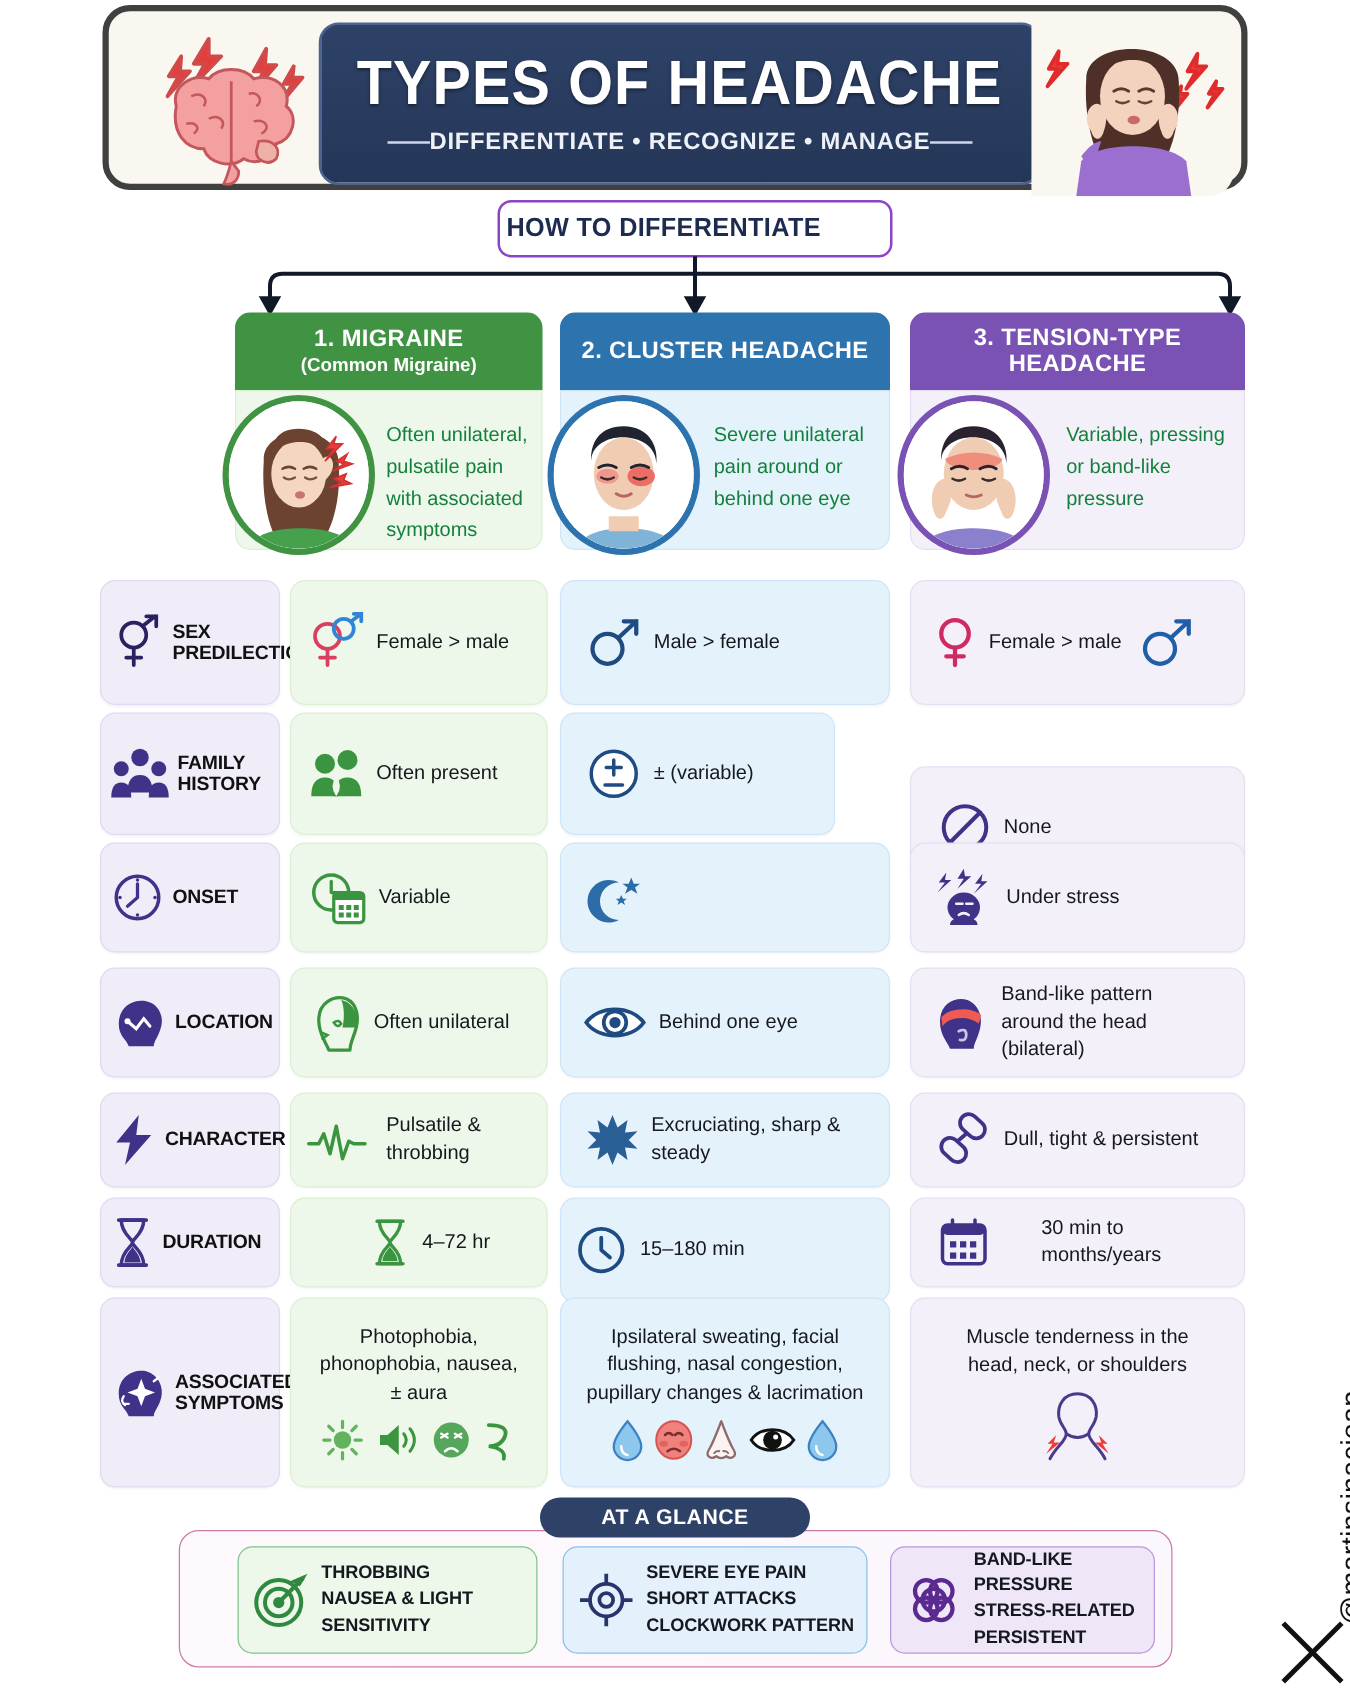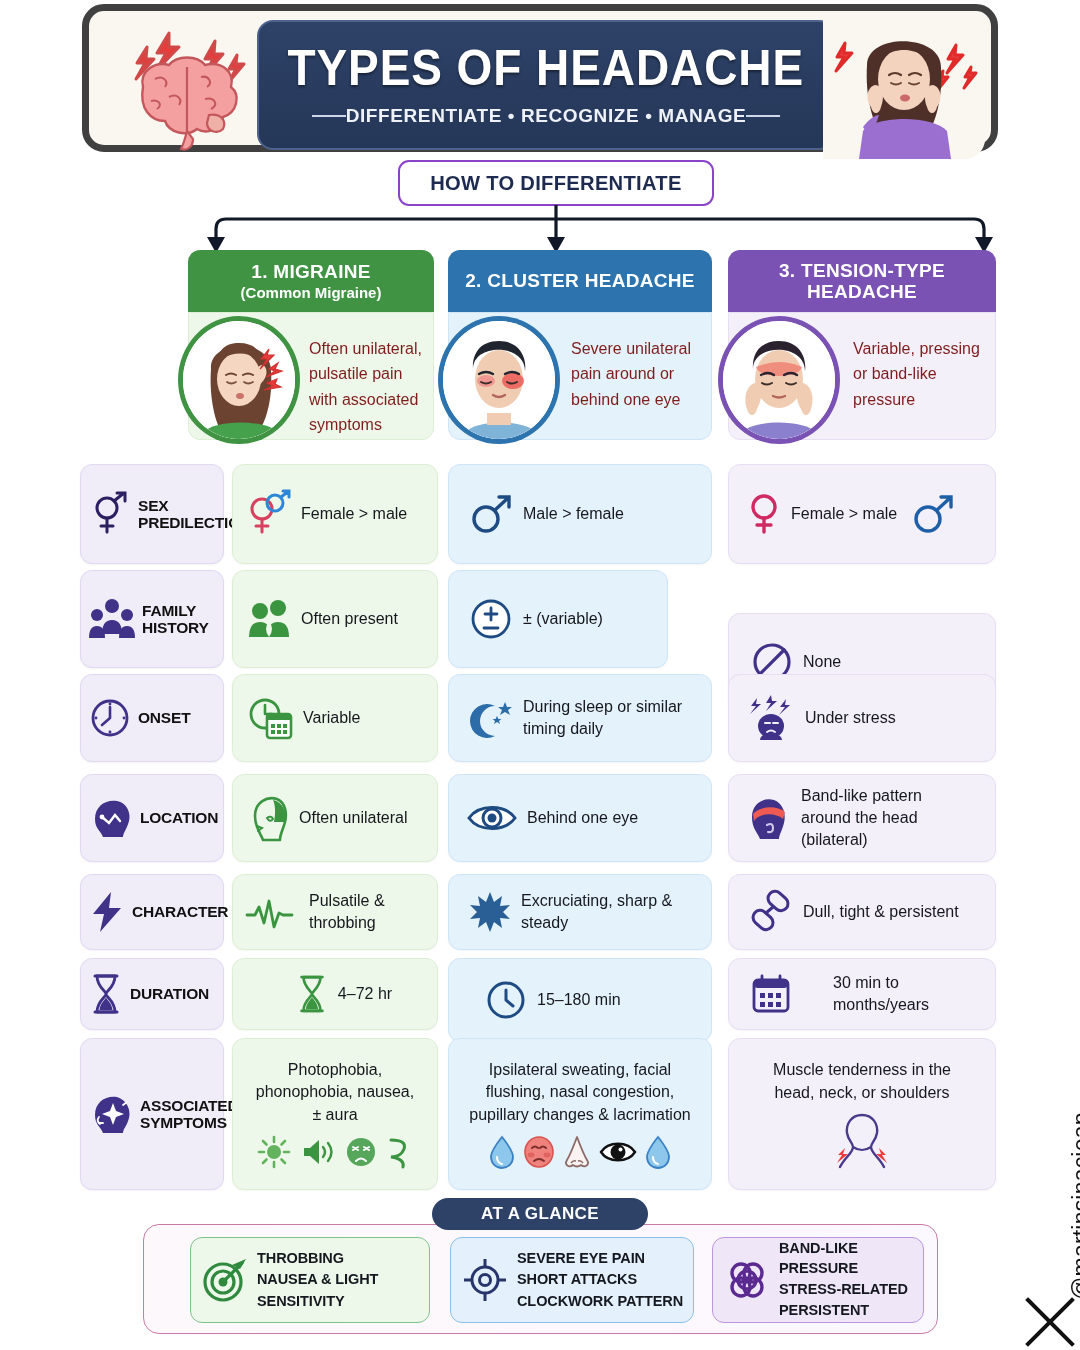--- a/index.html
+++ b/index.html
@@ -8,21 +8,21 @@
     font-family: "Liberation Sans", sans-serif;
     background: #ffffff;
     position: relative;
     overflow: hidden;
   }
 
   
   #banner {
     position: absolute; left: 82px; top: 4px; width: 916px; height: 148px;
     background: #faf6f0;
-    border: 7px solid #404040;
+    border: 5px solid #404040;
     border-radius: 22px;
     display: flex; align-items: center;
   }
   #banner-brain { position: absolute; left: 18px; top: 8px; width: 150px; height: 132px; }
   #banner-plate {
     position: absolute; left: 168px; top: 9px; width: 578px; height: 130px;
     background: linear-gradient(180deg,#2e4268 0%,#253758 100%);
     border-radius: 16px;
     border: 2px solid #4d628d;
     display: flex; flex-direction: column; align-items: center; justify-content: center;
@@ -34,36 +34,36 @@
   }
   .sub-wrap { display: flex; align-items: center; gap: 0; margin-top: 12px; }
   .sub-rule { width: 34px; height: 2px; background: #cfd8e8; }
   #banner-sub { color: #eef2f8; font-size: 19px; font-weight: 700; letter-spacing: .6px; }
   #banner-woman { position: absolute; right: 6px; top: 4px; width: 162px; height: 144px; overflow: hidden; border-radius: 0 20px 20px 0; }
 
   
   #howto {
     position: absolute; left: 398px; top: 160px; width: 316px; height: 46px;
     background: #ffffff; border: 2px solid #8b43c7; border-radius: 11px;
-    display: flex; align-items: center; justify-content: center;
+    display: flex; align-items: center; 
   }
   #howto-label { color: #1d2b50; font-size: 21px; font-weight: 900; letter-spacing: .3px; transform: scaleX(.96); }
   #connector { position: absolute; left: 180px; top: 205px; width: 840px; height: 48px; }
 
   
   .col-head { position: absolute; border-radius: 12px 12px 0 0; height: 62px;
     display:flex; flex-direction:column; align-items:center; justify-content:center; }
   .col-head .t1 { color:#fff; font-size:19px; font-weight:900; letter-spacing:.3px; line-height:1.12; text-align:center;}
   .col-head .t2 { color:#ffffff; font-size:15px; font-weight:700; margin-top:1px; }
   .col-intro { position: absolute; border-radius: 0 0 12px 12px; height: 128px; }
   .avatar {
     position:absolute; left:-6px; top:8px; width:112px; height:118px; border-radius:56px/59px;
     background:#fff; overflow:hidden;
   }
-  .intro-text { position:absolute; font-size:16px; color:#7f1d1d; line-height:1.58; }
+  .intro-text { position:absolute; font-size:16px; color:#15803d; line-height:1.58; }
 
   .lbl-cell {
     position:absolute; left:80px; width:144px;
     background:#f0ecf8; border:1px solid #e1d9f2; border-radius:12px;
     display:flex; align-items:center; gap:7px; padding-left:8px;
     box-shadow:0 1px 2px rgba(0,0,0,.05);
   }
   .lbl-txt { font-size:15.5px; font-weight:900; color:#111; line-height:1.12; letter-spacing:-.2px; }
   .cell {
     position:absolute; border-radius:12px; display:flex; align-items:center; gap:10px;
@@ -381,21 +381,20 @@
   <div class="cell-txt">Variable</div>
 </div>
 <div class="cell c-blue" style="left:448px; top:674px; width:264px; height:88px; padding-left:18px;">
   <svg width="46" height="44" viewBox="0 0 46 44">
     <path d="M28 10 A17 17 0 1 0 28 40 A14 14 0 1 1 28 10Z" fill="#2c6ca8"></path>
     <g fill="#2c6ca8">
       <polygon points="38,6 40,11 45,11 41,14 43,19 38,16 33,19 35,14 31,11 36,11"></polygon>
       <polygon points="30,20 31.4,23 34.4,23 32,25 33,28 30,26 27,28 28,25 25.6,23 28.6,23"></polygon>
     </g>
   </svg>
-  <div class="cell-txt">During sleep or similar timing daily</div>
 </div>
 <div class="cell c-purp" style="left:728px; top:674px; width:268px; height:88px; padding-left:18px;">
   <svg width="48" height="48" viewBox="0 0 48 48">
     <g fill="#3f3288">
       <polygon points="10,4 4,12 9,12 3,20 14,10 9,10"></polygon>
       <polygon points="24,1 19,9 24,9 19,17 30,7 25,7"></polygon>
       <polygon points="39,5 33,13 38,13 32,21 43,11 38,11"></polygon>
       <ellipse cx="24" cy="32" rx="13" ry="12"></ellipse>
       <path d="M13 46 q0 -6 11 -6 q11 0 11 6z"></path>
     </g>
@@ -478,21 +477,21 @@
   <div class="lbl-txt">DURATION</div>
 </div>
 <div class="cell c-green" style="left:232px; top:958px; width:206px; height:72px; padding-left:18px;justify-content:center;">
   <svg width="32" height="42" viewBox="0 0 34 42">
     <path d="M6 3 h22 M6 39 h22" stroke="#3a9440" stroke-width="3" stroke-linecap="round"></path>
     <path d="M8 3 C8 14 17 18 17 21 C17 24 8 28 8 39 L26 39 C26 28 17 24 17 21 C17 18 26 14 26 3Z" fill="none" stroke="#3a9440" stroke-width="2.8" stroke-linejoin="round"></path>
     <path d="M10.5 37 C11 30 17 26 17 24 C17 26 23 30 23.5 37Z" fill="#3a9440"></path>
   </svg>
   <div class="cell-txt">4–72 hr</div>
 </div>
-<div class="cell c-blue" style="left:448px; top:958px; width:264px; height:84px; padding-left:36px;">
+<div class="cell c-blue" style="left:448px; top:958px; width:264px; height:84px; padding-left:11px;">
   <svg width="42" height="42" viewBox="0 0 42 42">
     <circle cx="21" cy="21" r="17" fill="none" stroke="#1e4b82" stroke-width="3"></circle>
     <path d="M21 21 V11 M21 21 l7 6" fill="none" stroke="#1e4b82" stroke-width="3" stroke-linecap="round"></path>
   </svg>
   <div class="cell-txt">15–180 min</div>
 </div>
 <div class="cell c-purp" style="left:728px; top:958px; width:268px; height:72px; padding-left:22px;gap:42px;">
   <svg width="40" height="42" viewBox="0 0 40 42">
     <rect x="3" y="7" width="34" height="31" rx="4" fill="none" stroke="#3f3288" stroke-width="2.8"></rect>
     <rect x="3" y="7" width="34" height="8" rx="4" fill="#3f3288"></rect>

